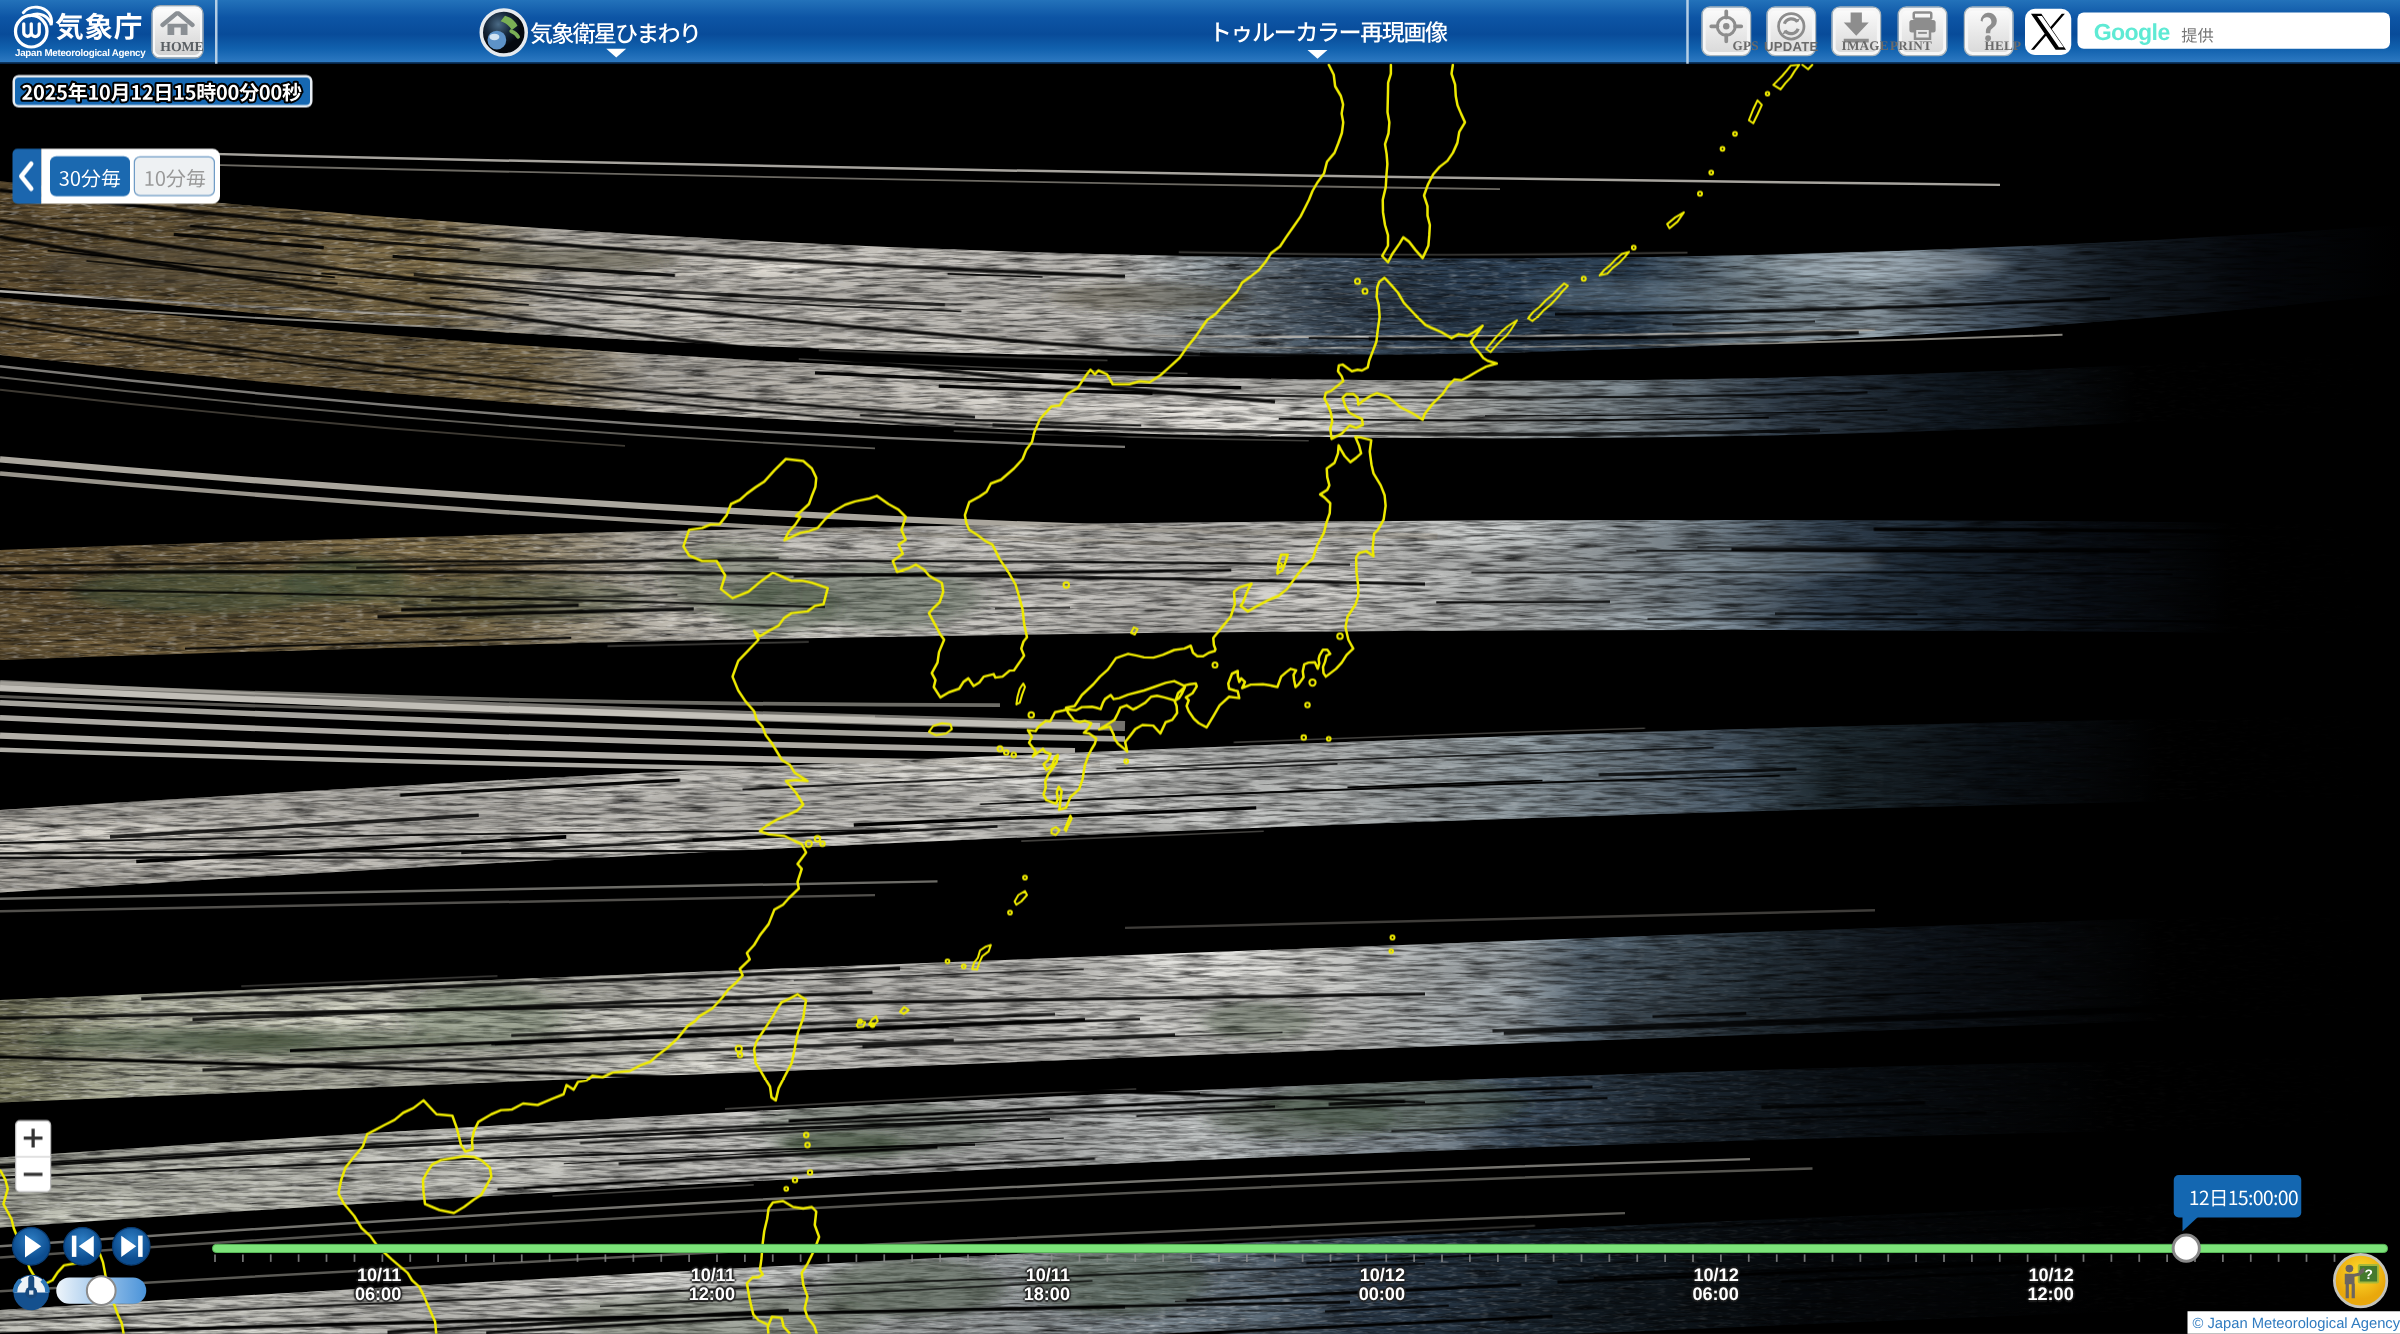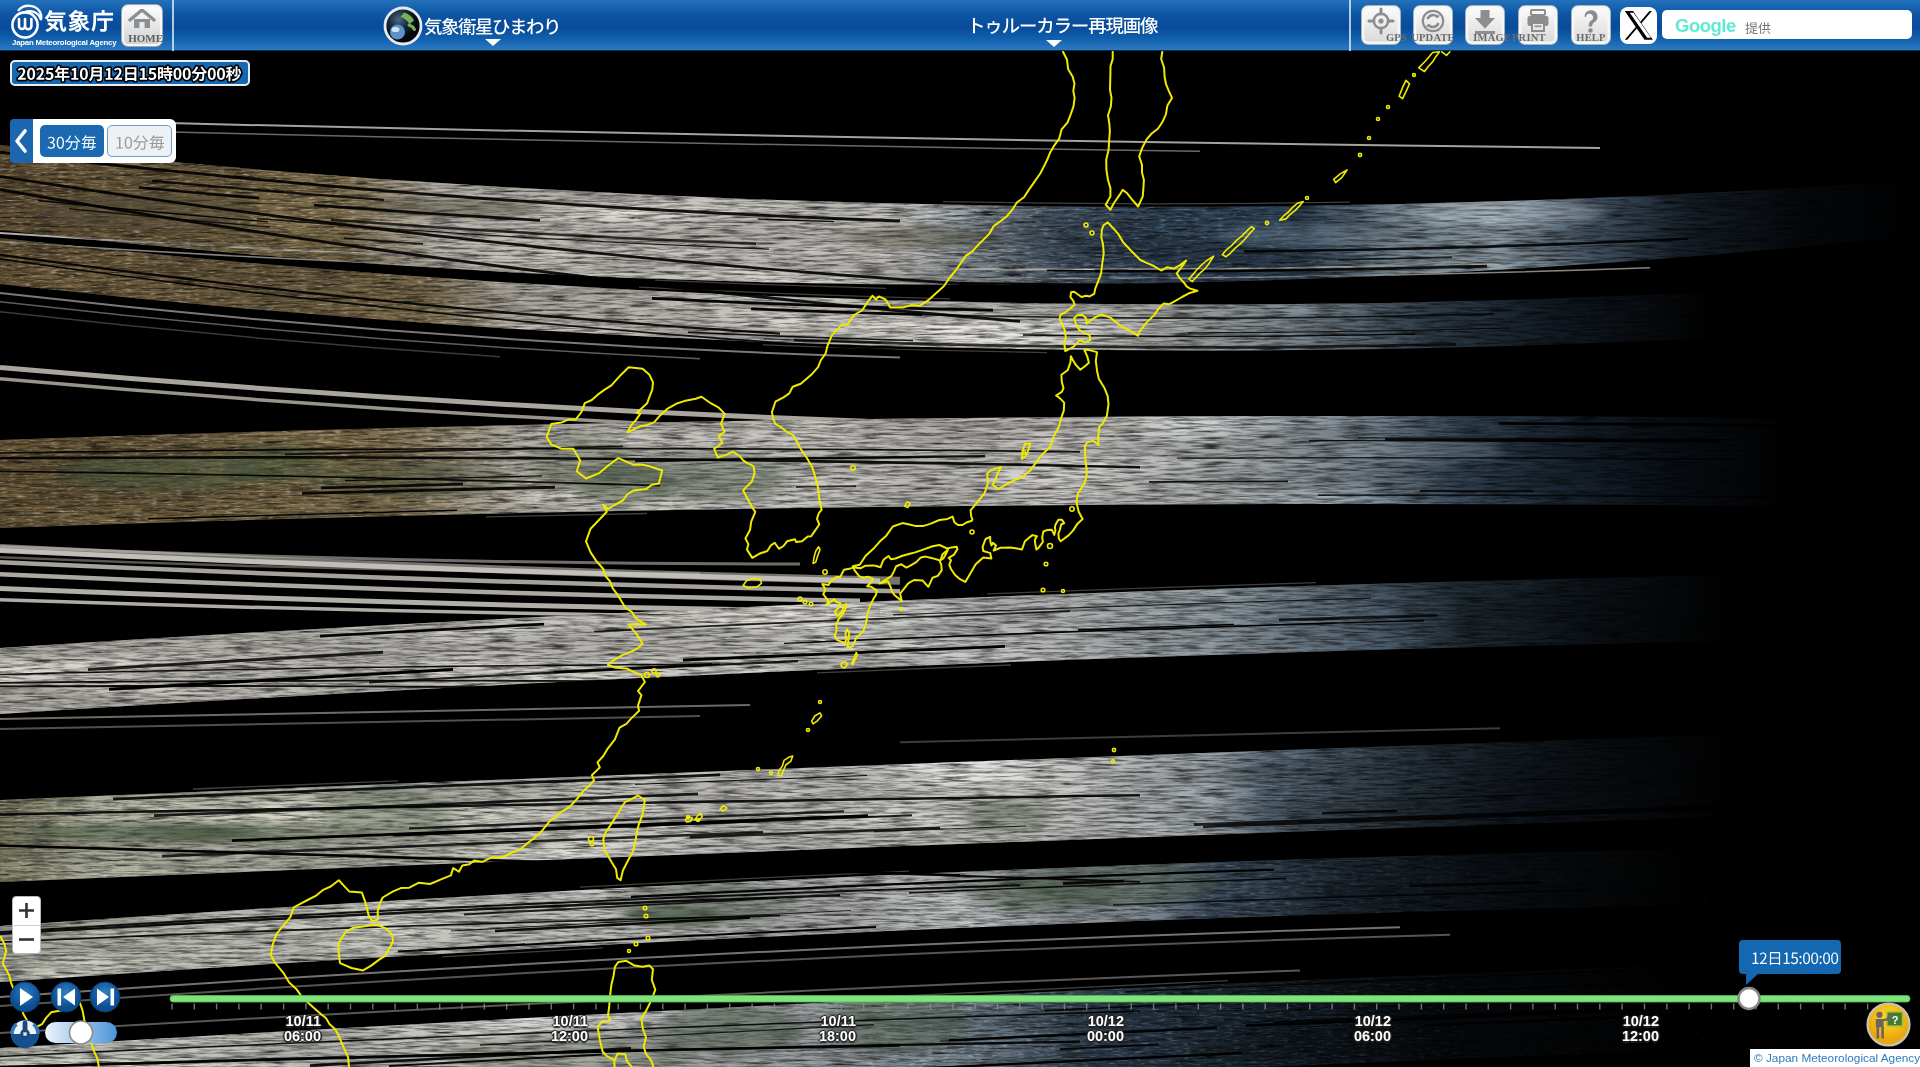--- a/index.html
+++ b/index.html
@@ -445,21 +445,21 @@
 <div class="abs" style="left:1413px;top:5px;width:40px;height:40px;background:linear-gradient(180deg,#fdfdfd,#e8e8e8 55%,#d8d8d8);border:1px solid #a8b4bc;border-radius:7px;box-shadow:inset 0 0 0 2.5px #f6f6f6"></div>
 <svg class="abs" style="left:1413px;top:5px" width="40" height="30" viewBox="-20 -16 40 30">
     <g stroke="#8d8d8d" fill="none" stroke-width="2.0">
       <circle cx="0" cy="0" r="10.2" stroke-width="2.2"></circle>
       <path d="M-5.5 -2 a6 6 0 0 1 10.5 -1.5" stroke-width="2.6"></path>
       <path d="M7.2 -6.5 L5.3 -3.2 L1.8 -4.6 Z" fill="#8d8d8d" stroke="none"></path>
       <path d="M5.5 2 a6 6 0 0 1 -10.5 1.5" stroke-width="2.6"></path>
       <path d="M-7.2 6.5 L-5.3 3.2 L-1.8 4.6 Z" fill="#8d8d8d" stroke="none"></path>
     </g>
   </svg>
-<div class="abs" style="left:1407px;top:32px;width:52px;text-align:center;font-family:Liberation Serif, serif;font-weight:bold;font-size:10.5px;color:#6a6a6a;letter-spacing:0.2px">UPDATE</div>
+<div class="abs" style="left:1407px;top:32px;width:52px;text-align:center;font-family:Liberation Sans, sans-serif;font-weight:bold;font-size:10.5px;color:#6a6a6a;letter-spacing:0.2px">UPDATE</div>
 <div class="abs" style="left:1465px;top:5px;width:40px;height:40px;background:linear-gradient(180deg,#fdfdfd,#e8e8e8 55%,#d8d8d8);border:1px solid #a8b4bc;border-radius:7px;box-shadow:inset 0 0 0 2.5px #f6f6f6"></div>
 <svg class="abs" style="left:1465px;top:5px" width="40" height="30" viewBox="-20 -16 40 30">
     <g fill="#8d8d8d">
       <path d="M-4.5 -11 h9 v8 h5.5 L0 7.5 L-10 -3 h5.5 Z"></path>
       <rect x="-10" y="10" width="20" height="3"></rect>
     </g>
   </svg>
 <div class="abs" style="left:1459px;top:32px;width:52px;text-align:right;font-family:'Liberation Serif',serif;font-weight:bold;font-size:10.5px;color:#6a6a6a;letter-spacing:0.2px">IMAGE</div>
 <div class="abs" style="left:1518px;top:5px;width:40px;height:40px;background:linear-gradient(180deg,#fdfdfd,#e8e8e8 55%,#d8d8d8);border:1px solid #a8b4bc;border-radius:7px;box-shadow:inset 0 0 0 2.5px #f6f6f6"></div>
 <svg class="abs" style="left:1518px;top:5px" width="40" height="30" viewBox="-20 -16 40 30">
@@ -471,21 +471,21 @@
     </g>
   </svg>
 <div class="abs" style="left:1512px;top:32px;width:52px;text-align:left;font-family:'Liberation Serif',serif;font-weight:bold;font-size:10.5px;color:#6a6a6a;letter-spacing:0.2px">PRINT</div>
 <div class="abs" style="left:1571px;top:5px;width:40px;height:40px;background:linear-gradient(180deg,#fdfdfd,#e8e8e8 55%,#d8d8d8);border:1px solid #a8b4bc;border-radius:7px;box-shadow:inset 0 0 0 2.5px #f6f6f6"></div>
 <svg class="abs" style="left:1571px;top:5px" width="40" height="30" viewBox="-20 -16 40 30">
     <g fill="#8d8d8d">
       <path d="M-6.5 -4.5 a6.5 6.5 0 1 1 9.5 6 q-1.8 1 -1.8 3 v1 h-3.5 v-1.6 q0 -2.8 2.4 -4.4 a3.5 3.5 0 1 0 -5 -3.2 Z"></path>
       <circle cx="-0.5" cy="9.5" r="2.3"></circle>
     </g>
   </svg>
-<div class="abs" style="left:1565px;top:32px;width:52px;text-align:center;font-family:'Liberation Serif',serif;font-weight:bold;font-size:10.5px;color:#6a6a6a;letter-spacing:0.2px">HELP</div>
+<div class="abs" style="left:1565px;top:32px;width:52px;text-align:right;font-family:'Liberation Serif',serif;font-weight:bold;font-size:10.5px;color:#6a6a6a;letter-spacing:0.2px">HELP</div>
 <div class="abs" style="left:1620px;top:7px;width:37px;height:37px;background:#fff;border-radius:8px"></div>
 <svg class="abs" style="left:1620px;top:7px" width="37" height="37" viewBox="0 0 24 24">
     <path d="M13.9 10.5 L20.7 2.6 h-1.6 L13.2 9.5 L8.5 2.6 H3.1 l7.1 10.4 L3.1 21.3 h1.6 l6.2-7.3 5 7.3 h5.4 Z M12.8 13l-.7-1L6.3 3.8 h2.5 l4.6 6.6 .7 1 6 8.6 h-2.5 Z" fill="#000"></path>
   </svg>
 <div class="abs" style="left:1662px;top:10px;width:250px;height:29px;background:#fff;border-radius:5px"></div>
 <div class="abs" style="left:1675px;top:14.5px;font-size:18.5px;font-weight:bold;color:#5eead4;letter-spacing:-0.5px">Google</div>
 <svg style="position:absolute;left:1743px;top:16px;z-index:10" width="32" height="24" viewBox="-2 -17.1 32 24">
     <path d="M6.2 -8.0H10.6V-7.0H6.2ZM6.2 -9.8H10.6V-8.7H6.2ZM5.3 -10.5V-6.2H11.5V-10.5ZM5.6 -3.9C5.4 -1.9 4.8 -0.5 3.6 0.5C3.8 0.6 4.2 0.9 4.4 1.0C5.0 0.4 5.6 -0.4 5.9 -1.4C6.8 0.5 8.2 0.8 10.0 0.8H12.3C12.4 0.6 12.5 0.2 12.6 -0.0C12.2 -0.0 10.4 -0.0 10.1 -0.0C9.6 -0.0 9.2 -0.0 8.8 -0.1V-2.1H11.6V-3.0H8.8V-4.5H12.2V-5.3H4.7V-4.5H7.9V-0.4C7.2 -0.7 6.6 -1.3 6.2 -2.4C6.3 -2.8 6.4 -3.3 6.5 -3.8ZM2.1 -10.9V-8.3H0.5V-7.4H2.1V-4.5C1.5 -4.3 0.9 -4.1 0.4 -4.0L0.6 -3.1L2.1 -3.5V-0.2C2.1 0.0 2.1 0.1 1.9 0.1C1.8 0.1 1.2 0.1 0.7 0.1C0.8 0.3 0.9 0.7 1.0 0.9C1.8 1.0 2.3 0.9 2.6 0.8C2.9 0.6 3.0 0.4 3.0 -0.2V-3.8L4.5 -4.3L4.4 -5.2L3.0 -4.8V-7.4H4.5V-8.3H3.0V-10.9ZM19.3 -2.3C18.7 -1.3 17.8 -0.3 16.9 0.4C17.2 0.5 17.5 0.8 17.7 1.0C18.6 0.3 19.6 -0.9 20.2 -2.0ZM22.3 -1.8C23.1 -1.0 24.1 0.2 24.5 1.0L25.3 0.5C24.9 -0.3 23.9 -1.4 23.0 -2.3ZM16.5 -10.9C15.8 -8.9 14.5 -7.0 13.3 -5.7C13.4 -5.5 13.7 -5.0 13.8 -4.7C14.3 -5.2 14.7 -5.7 15.1 -6.3V1.0H16.1V-7.8C16.6 -8.7 17.0 -9.6 17.4 -10.6ZM22.5 -10.8V-8.1H20.0V-10.8H19.0V-8.1H17.4V-7.2H19.0V-4.0H17.0V-3.0H25.5V-4.0H23.5V-7.2H25.3V-8.1H23.5V-10.8ZM20.0 -7.2H22.5V-4.0H20.0Z" fill="#777777"></path>
   </svg>
 <div class="abs" style="left:10px;top:60px;width:240px;height:26px;background:#1668b2;border:2px solid #e8eef4;border-radius:5px;box-shadow:0 0 3px rgba(0,0,0,.6)"></div>

